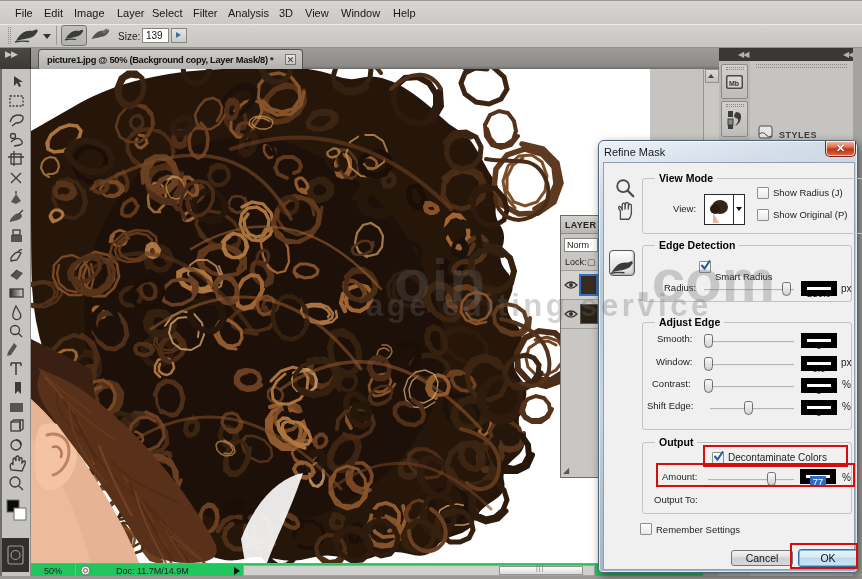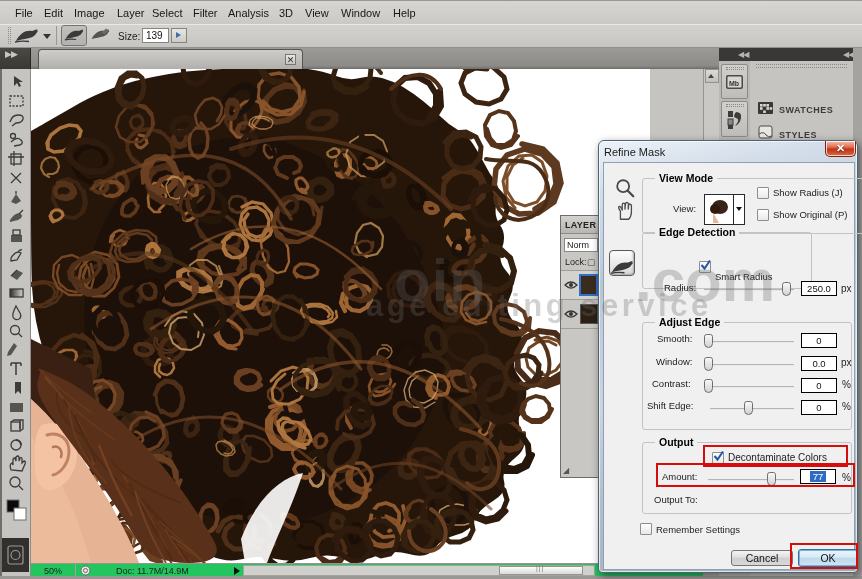--- a/index.html
+++ b/index.html
@@ -18,21 +18,21 @@
 .panel{left:750px;top:61px;width:103px;height:518px;background:#c6c4c0}
 .redge{left:853px;top:48px;width:9px;height:531px;background:#a5a3a0}
 .statusbar{left:31px;top:563px;width:672px;height:13px;background:#22c55e;border-top:1px solid #979591;font-size:9px;color:#222}
 .botstrip{left:0;top:576px;width:862px;height:3px;background:#9a9894}
 .prow{position:absolute;left:0;width:103px;height:25px}
 .prow b{position:absolute;left:29px;top:7px;font-size:9px;color:#3c3c3c;letter-spacing:.5px}
 .gbx{position:absolute;border:1px solid #c3c3c3;border-radius:3px}
 .gbx>b{position:absolute;top:-7px;left:12px;background:#f0f0f0;padding:0 4px;font-size:10.5px;color:#000}
 .ck{position:absolute;width:12px;height:12px;background:linear-gradient(#fefefe,#e8e8e8);border:1px solid #8e8e8e;border-radius:1px}
 .lb{position:absolute;font-size:9.5px;color:#1c1c1c;white-space:nowrap}
-.vbox{position:absolute;width:36px;height:15px;background:#fff;border:1px solid #000000;font-size:9.5px;color:#111;text-align:center;line-height:14px}
+.vbox{position:absolute;width:36px;height:15px;background:#fff;border:6px solid #000000;font-size:9.5px;color:#111;text-align:center;line-height:14px}
 .track{position:absolute;height:2px;background:#b5b5b5;border-bottom:1px solid #e8e8e8}
 .thumb{position:absolute;width:9px;height:14px;top:-6px;background:linear-gradient(#f8f8f8,#d2d2d2);border:1px solid #6e6e6e;border-radius:3px 3px 5px 5px}
 .redbox{position:absolute;border:2px solid #d60d0d;z-index:30}
 </style></head><body>
 
 <div class="abs menubar">
 <span style="left:15px">File</span>
     <span style="left:44px">Edit</span>
     <span style="left:74px">Image</span>
 <span style="left:117px">Layer</span>
@@ -68,20 +68,21 @@
 <span class="abs" style="left:118px;top:7px;font-size:10px;color:#1a1a1a">Size:</span>
 <div class="abs" style="left:142px;top:4px;width:27px;height:15px;background:#fff;border:1px solid #87857f;font-size:10px;color:#111;padding:1px 8px 0 3px">139</div>
 <div class="abs" style="left:171px;top:4px;width:16px;height:15px;background:linear-gradient(#e8e6e2,#cdcbc7);border:1px solid #87857f"></div>
 <div class="abs" style="left:176px;top:8px;width:0;height:0;border-top:3.5px solid transparent;border-bottom:3.5px solid transparent;border-left:5px solid #3d6fa8"></div>
 </div>
 
 <div class="abs tabrow">
 <div class="abs" style="left:0;top:0;width:31px;height:21px;background:linear-gradient(#4a4944,#393834);border-right:1px solid #272622"></div>
 <span class="abs" style="left:5px;top:1px;color:#c9c7c3;font-size:9px;letter-spacing:-1px">▶▶</span>
 <div class="tab">
+      <b>picture1.jpg @ 50% (Background copy, Layer Mask/8) *</b>
 <div style="position:absolute;right:6px;top:4px;width:11px;height:11px;background:linear-gradient(#e8e6e2,#c6c4c0);border:1px solid #777;font-size:9px;line-height:10px;text-align:center;color:#333">✕</div>
 </div>
 </div>
 <div class="abs dockhead">
 <span class="abs" style="left:19px;top:2px;color:#b5b3af;font-size:8px;letter-spacing:-1px">◀◀</span>
 <span class="abs" style="left:124px;top:2px;color:#b5b3af;font-size:8px;letter-spacing:-1px">◀◀</span>
 </div>
 
 <div class="abs toolbar"></div>
 <svg class="abs" style="left:2px;top:69px" width="29" height="470" viewBox="0 0 29 470">
@@ -471,35 +472,20 @@
 <svg width="25" height="28" style="position:absolute;left:0;top:6px">
         <rect x="6" y="3" width="5" height="6" fill="#3c3c3c"></rect>
         <rect x="6" y="11" width="5" height="6" fill="#8a8886" stroke="#3c3c3c" stroke-width="1"></rect>
         <rect x="6" y="17" width="5" height="4" fill="#3c3c3c"></rect>
         <path d="M14,4 q6,0 5,6 q-1,6 -6,8 q6,-7 1,-8 q-4,-1 0,-6 z" fill="#3c3c3c"></path>
       </svg>
 </div>
 </div>
 <div class="abs panel">
 <div class="abs" style="left:6px;top:3px;width:91px;height:4px;border-top:1px dotted #8a8884;border-bottom:1px dotted #8a8884"></div>
-<div class="prow" style="top:37px">
-<svg width="20" height="17" style="position:absolute;left:6px;top:2px">
-        <rect x="2" y="2" width="15" height="12" rx="1" fill="#3a3834"></rect>
-        <g fill="#d8d6d2">
-          <rect x="4" y="4" width="2.6" height="2.6"></rect>
-          <rect x="7.2" y="4" width="2.6" height="2.6"></rect>
-          <rect x="10.4" y="4" width="2.6" height="2.6"></rect>
-          <rect x="4" y="7.2" width="2.6" height="2.6"></rect>
-          <rect x="10.4" y="7.2" width="2.6" height="2.6"></rect>
-          <rect x="7.2" y="10.4" width="2.6" height="2.6"></rect>
-          <rect x="13.6" y="7.2" width="2.6" height="2.6"></rect>
-        </g>
-      </svg>
-<b>SWATCHES</b>
-    </div>
 <div class="prow" style="top:62px">
 <svg width="20" height="17" style="position:absolute;left:6px;top:1px">
         <rect x="3" y="2" width="13" height="12" rx="2" fill="#e8e6e2" stroke="#4a4846"></rect>
         <path d="M3,10 q5,-3 7,1 q2,3 6,1" fill="none" stroke="#4a4846"></path>
       </svg>
 <b>STYLES</b>
     </div>
 </div>
 <div class="abs redge"></div>
 
@@ -579,21 +565,21 @@
         </svg>
 <div style="position:absolute;left:28px;top:0;width:12px;height:29px;border-left:1px solid #2a2a2a">
 <div style="position:absolute;left:2px;top:12px;width:0;height:0;border-left:3.5px solid transparent;border-right:3.5px solid transparent;border-top:4.5px solid #111"></div>
         </div>
 </div>
 <div class="ck" style="left:153px;top:24px"></div>
       <span class="lb" style="left:169px;top:24px">Show Radius (J)</span>
 <div class="ck" style="left:153px;top:46px"></div>
       <span class="lb" style="left:169px;top:46px">Show Original (P)</span>
 
-<div class="gbx" style="left:38px;top:69px;width:170px;height:57px">
+<div class="gbx" style="left:38px;top:82px;width:210px;height:57px">
         <b>Edge Detection</b>
       </div>
 <div class="ck" style="left:95px;top:98px"></div>
 <svg style="position:absolute;left:95px;top:95px;z-index:2" width="14" height="14" viewBox="0 0 14 14">
         <path d="M2.5,7 L5.5,10.5 L11,2.5" fill="none" stroke="#2456a4" stroke-width="2"></path>
       </svg>
 <span class="lb" style="left:111px;top:108px">Smart Radius</span>
 <span class="lb" style="left:60px;top:119px">Radius:</span>
 <div class="track" style="left:100px;top:126px;width:90px"></div>
 <div class="thumb" style="left:178px;top:119px"></div>

